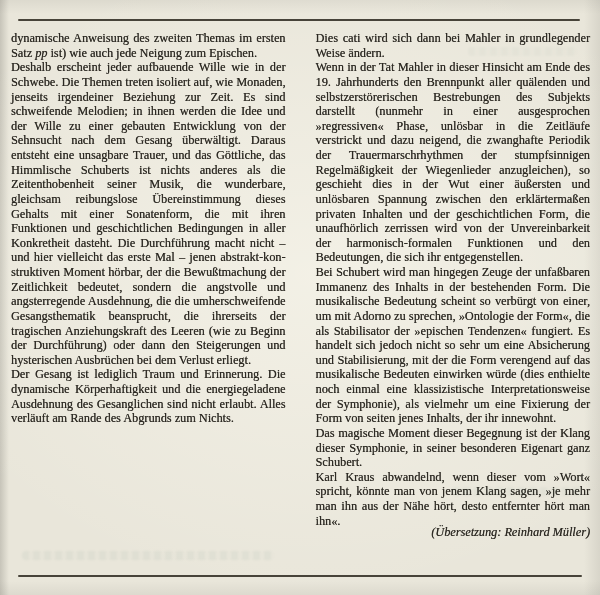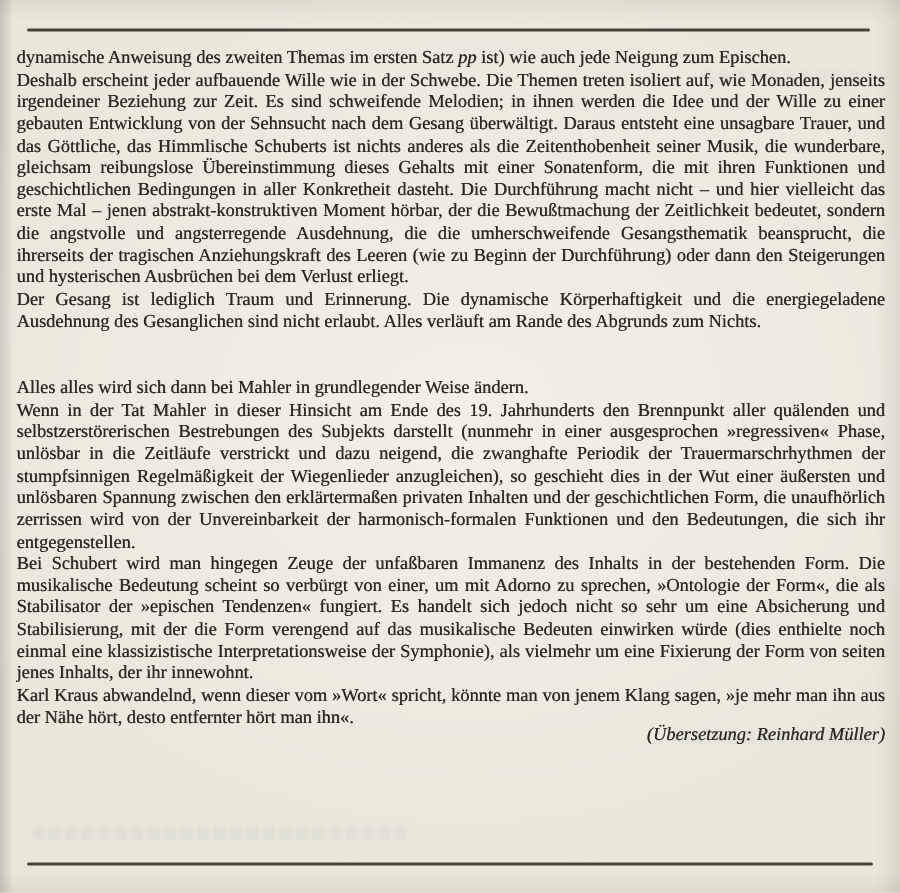--- a/index.html
+++ b/index.html
@@ -25,21 +25,20 @@
     border-radius: 1px;
   }
   .rule-top    { left: 18px; width: 562px; top: 19px; }
   .rule-bottom { left: 18px; width: 564px; top: 575px; }
   .columns {
     position: absolute;
     left: 11px; top: 31px;
     width: 579px;
     display: flex;
     gap: 30px;
-    flex-direction: column;
   }
   .col {
     flex: 1 1 0;
     font-size: 12.25px;
     line-height: 14.62px;
     text-align: justify;
     text-align-last: left;
     hyphens: manual;
     -webkit-hyphens: manual;
     text-shadow: 0.25px 0 0 rgba(43,40,34,0.75);
@@ -68,23 +67,24 @@
 <div>
   <div class="rule rule-top"></div>
 
   <div class="columns">
     <div class="col" id="left-col">
         <p><span>dynamische Anweisung des zweiten Themas im ersten Satz </span><span class="it">pp</span><span> ist) wie auch jede Neigung zum Epi­schen.</span></p>
         <p><span>Deshalb erscheint jeder aufbauende Wille wie in der Schwebe. Die Themen treten isoliert auf, wie Monaden, jenseits irgendeiner Beziehung zur Zeit. Es sind schweifende Melodien; in ihnen wer­den die Idee und der Wille zu einer gebauten Ent­wicklung von der Sehnsucht nach dem Gesang überwältigt. Daraus entsteht eine unsagbare Trauer, und das Göttliche, das Himmlische Schu­berts ist nichts anderes als die Zeitenthobenheit seiner Musik, die wunderbare, gleichsam rei­bungslose Übereinstimmung dieses Gehalts mit einer Sonatenform, die mit ihren Funktionen und geschichtlichen Bedingungen in aller Konkretheit dasteht. Die Durchführung macht nicht – und hier vielleicht das erste Mal – jenen abstrakt-kon­struktiven Moment hörbar, der die Bewußtma­chung der Zeitlichkeit bedeutet, sondern die angstvolle und angsterregende Ausdehnung, die die umherschweifende Gesangsthematik bean­sprucht, die ihrerseits der tragischen Anziehungs­kraft des Leeren (wie zu Beginn der Durchfüh­rung) oder dann den Steigerungen und hysteri­schen Ausbrüchen bei dem Verlust erliegt.</span></p>
         <p><span>Der Gesang ist lediglich Traum und Erinnerung. Die dynamische Körperhaftigkeit und die ener­giegeladene Ausdehnung des Gesanglichen sind nicht erlaubt. Alles verläuft am Rande des Ab­grunds zum Nichts.</span></p>
       </div>
     <div class="col" id="right-col">
-        <p><span>Alles alles wird sich dann bei Mahler in grundle­gender Weise ändern.</span></p>
+        <p><span>Dies cati wird sich dann bei Mahler in grundle­gender Weise ändern.</span></p>
         <p><span>Wenn in der Tat Mahler in dieser Hinsicht am Ende des 19. Jahrhunderts den Brennpunkt aller quälenden und selbstzerstörerischen Bestrebun­gen des Subjekts darstellt (nunmehr in einer aus­gesprochen »regressiven« Phase, unlösbar in die Zeitläufe verstrickt und dazu neigend, die zwang­hafte Periodik der Trauermarschrhythmen der stumpfsinnigen Regelmäßigkeit der Wiegenlieder anzugleichen), so geschieht dies in der Wut einer äußersten und unlösbaren Spannung zwischen den erklärtermaßen privaten Inhalten und der ge­schichtlichen Form, die unaufhörlich zerrissen wird von der Unvereinbarkeit der harmonisch-formalen Funktionen und den Bedeutungen, die sich ihr entgegenstellen.</span></p>
         <p><span>Bei Schubert wird man hingegen Zeuge der unfaß­baren Immanenz des Inhalts in der bestehenden Form. Die musikalische Bedeutung scheint so ver­bürgt von einer, um mit Adorno zu sprechen, »Ontologie der Form«, die als Stabilisator der »epischen Tendenzen« fungiert. Es handelt sich jedoch nicht so sehr um eine Absicherung und Stabilisierung, mit der die Form verengend auf das musikalische Bedeuten einwirken würde (dies enthielte noch einmal eine klassizistische Inter­pretationsweise der Symphonie), als vielmehr um eine Fixierung der Form von seiten jenes Inhalts, der ihr innewohnt.</span></p>
+        <p><span>Das magische Moment dieser Begegnung ist der Klang dieser Symphonie, in seiner besonderen Ei­genart ganz Schubert.</span></p>
         <p><span>Karl Kraus abwandelnd, wenn dieser vom »Wort« spricht, könnte man von jenem Klang sagen, »je mehr man ihn aus der Nähe hört, desto entfernter hört man ihn«.</span> <span class="credit">(Übersetzung: Reinhard Müller)</span></p>
       </div>
   </div>
 
   <div class="rule rule-bottom"></div>
 
   <div class="bleed bleed-1"></div>
   <div class="bleed bleed-2"></div>
   <div class="bleed bleed-3"></div>
 </div>

